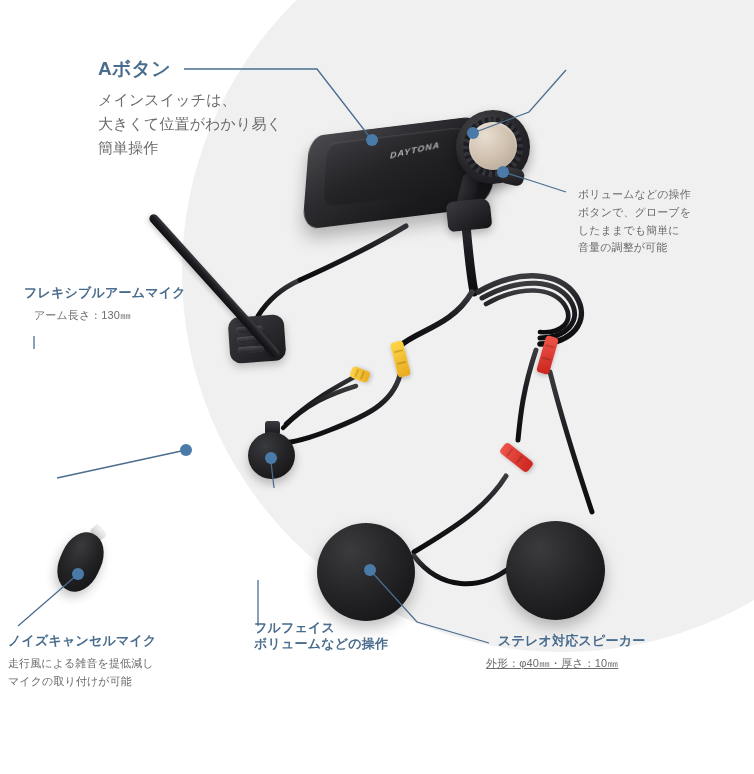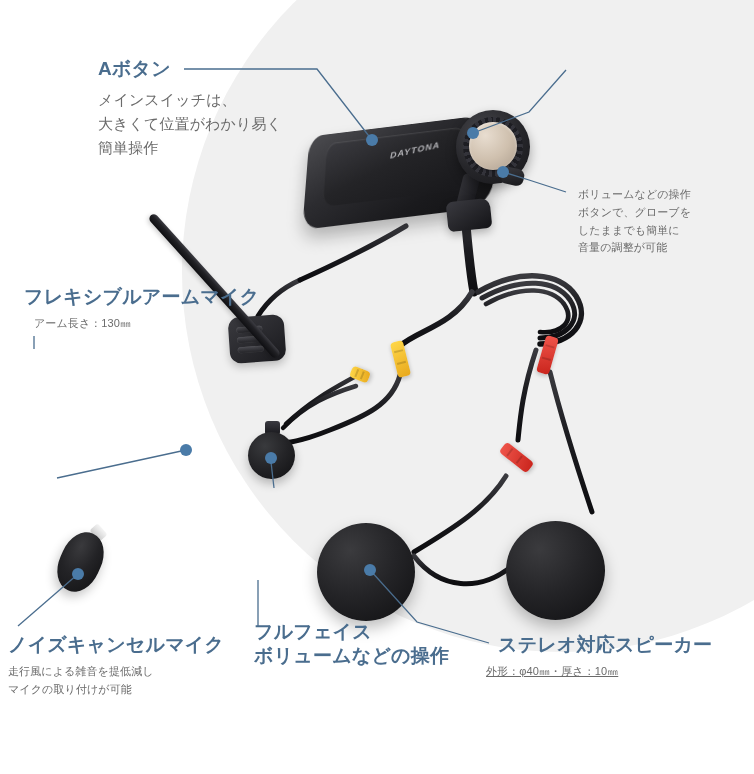--- a/index.html
+++ b/index.html
@@ -41,21 +41,21 @@
     white-space: pre-line;
     letter-spacing: 0.2px;
   }
   .callout .c-body {
     color: #6b6b6b;
     line-height: 1.62;
     white-space: pre-line;
     letter-spacing: 0.1px;
   }
   .t-20 .c-title { font-size: 19px; }
-  .t-19 .c-title { font-size: 19px; }
+  .t-19 .c-title { font-size: 13px; }
   .b-15 .c-body  { font-size: 15px; margin-top: 7px; }
   .b-14 .c-body  { font-size: 11px; margin-top: 6px; }
 
   
   #leaders {
     position: absolute;
     left: 0; top: 0;
     width: 754px; height: 774px;
     pointer-events: none;
   }

